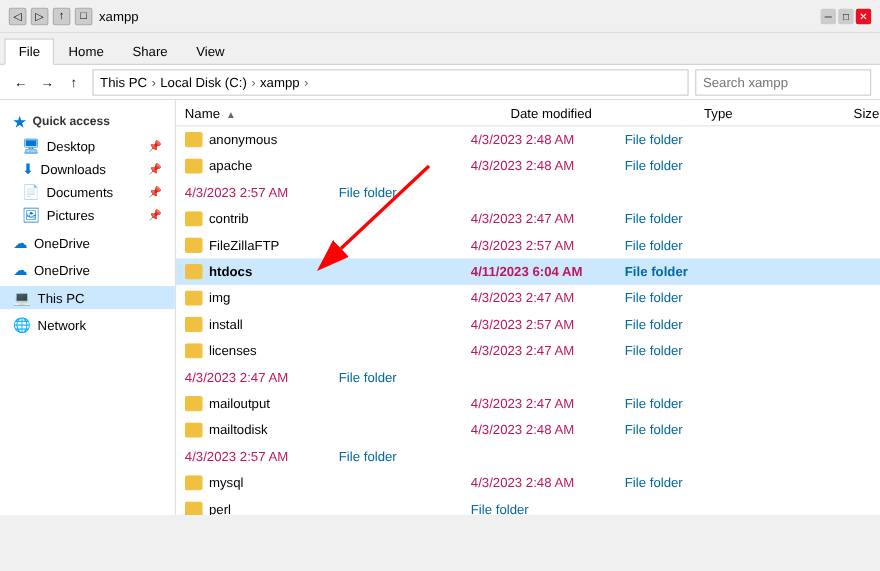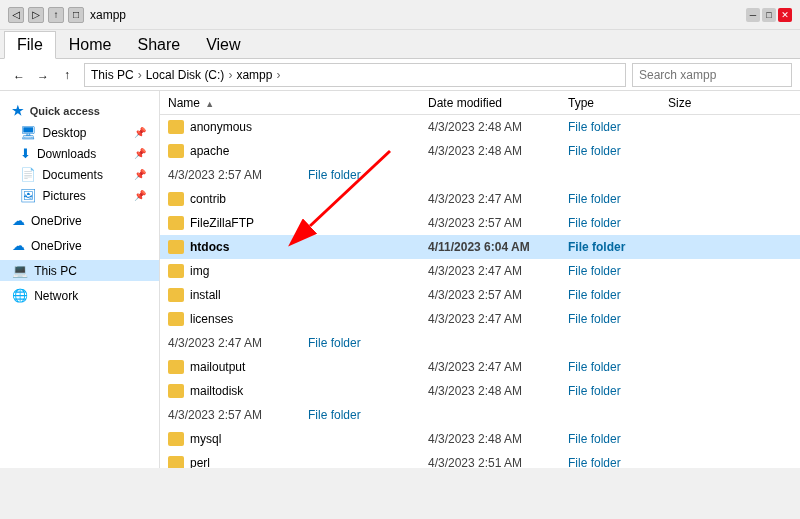--- a/index.html
+++ b/index.html
@@ -25,21 +25,21 @@
     }
     .ribbon-tabs {
       display: flex;
       height: 28px;
       align-items: flex-end;
       padding-left: 4px;
     }
     .ribbon-tab {
       padding: 4px 12px;
       cursor: pointer;
-      font-size: 16px;
+      font-size: 12px;
       border: 1px solid transparent;
       border-bottom: none;
       background: transparent;
     }
     .ribbon-tab.active {
       background: white;
       border-color: #ccc;
       border-bottom: 1px solid white;
       margin-bottom: -1px;
       z-index: 1;
@@ -129,20 +129,21 @@
     .file-header-row {
       display: flex;
       border-bottom: 1px solid #e0e0e0;
       height: 24px;
       align-items: center;
       font-size: 12px;
       padding: 0 8px;
       background: white;
       position: sticky;
       top: 0;
+      gap: 36px;
     }
     .file-header-row .col-name { flex: 0 0 260px; cursor: pointer; }
     .file-header-row .col-date { flex: 0 0 140px; cursor: pointer; }
     .file-header-row .col-type { flex: 0 0 100px; cursor: pointer; }
     .file-header-row .col-size { flex: 1; cursor: pointer; }
 
     .file-row {
       display: flex;
       height: 24px;
       align-items: center;
@@ -151,21 +152,21 @@
       font-size: 12px;
     }
     .file-row.selected { background: #cce8ff; font-weight: bold; }
     .file-row .col-name {
       flex: 0 0 260px;
       display: flex;
       align-items: center;
       gap: 6px;
       overflow: hidden;
     }
-    .file-row .col-date { flex: 0 0 140px; color: #404040; }
+    .file-row .col-date { flex: 0 0 140px; color: #be185d; }
     .file-row .col-type { flex: 0 0 100px; color: #0369a1; }
     .file-row .col-size { flex: 1; }
     .folder-img {
       width: 16px; height: 14px;
       background: #f0c040;
       border-radius: 2px;
       position: relative;
       flex-shrink: 0;
     }
     .folder-img::before {
@@ -419,21 +420,20 @@
     </div>
     <div class="col-date">4/3/2023 2:48 AM</div>
     <div class="col-type">File folder</div>
     <div class="col-size"></div>
   </div>
         <div class="file-row">
     <div class="col-name">
       <div class="folder-img"></div>
       <span>perl</span>
     </div>
-    <div class="col-date">4/3/2023 2:51 AM</div>
     <div class="col-type">File folder</div>
     <div class="col-size"></div>
   </div>
       </div>
 
     <svg style="position:absolute;top:50px;left:130px;width:200px;height:120px;pointer-events:none;overflow:visible;">
       <defs>
         <marker id="arrowhead" markerWidth="10" markerHeight="7" refX="0" refY="3.5" orient="auto">
           <polygon points="0 0, 10 3.5, 0 7" fill="red"></polygon>
         </marker>

